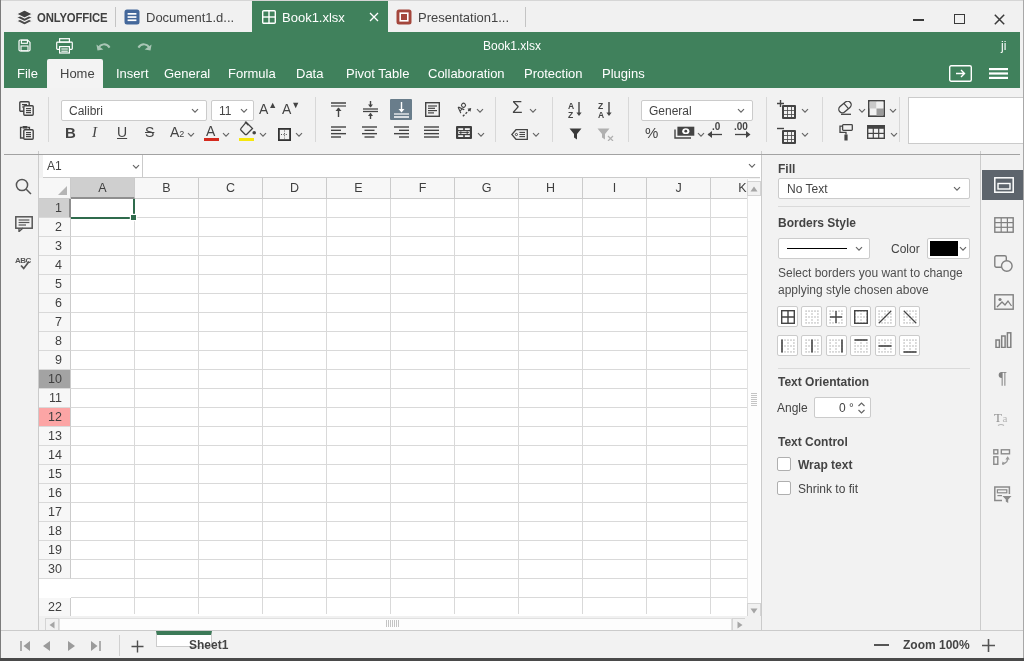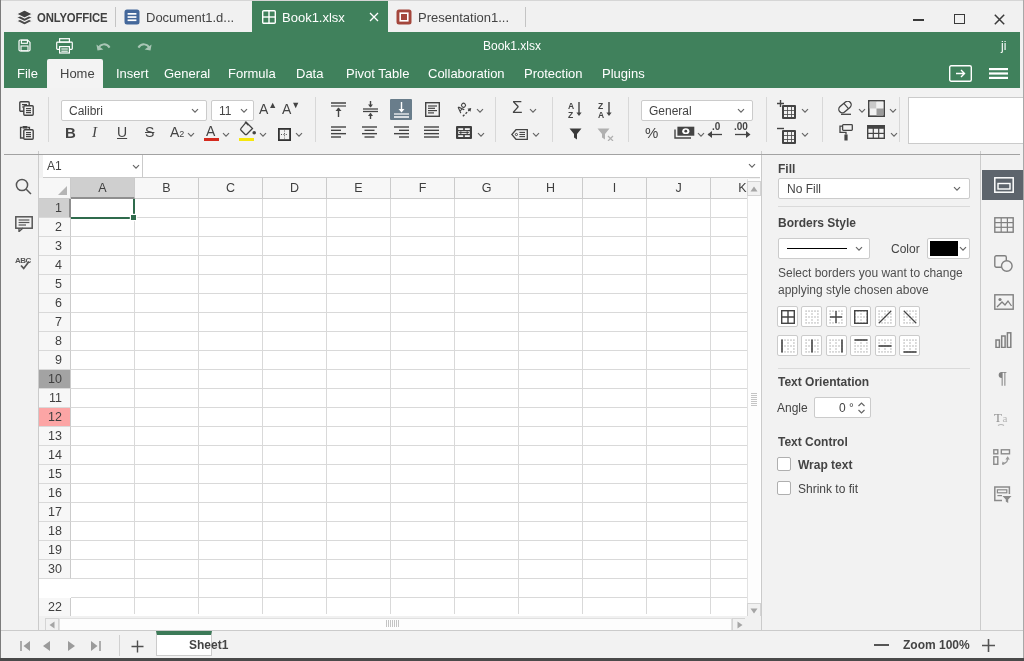--- a/index.html
+++ b/index.html
@@ -589,21 +589,21 @@
   </div>
   <div class="ab" style="left:347px;top:4px;width:14px;height:7px;
     background:repeating-linear-gradient(to right,#c4c4c4 0 1px,transparent 1px 2px);"></div>
 </div>
 
 <div class="ab" style="left:745px;top:616px;width:16px;height:14px;background:#f1f1f1;"></div>
 
 <div class="ab" id="rightpanel" style="left:761px;top:151px;width:219px;height:479px;background:var(--bg);border-left:1px solid #cbcbcb;box-sizing:content-box;color:#444;font-size:12px;">
   <div class="ab bold12" style="left:16px;top:11px;">Fill</div>
   <div class="ab combo" style="left:16px;top:27px;width:192px;height:21px;">
-    <span style="margin-left:8px;">No Fill</span>
+    <span style="margin-left:8px;">No Text</span>
     <svg class="chev" style="right:8px;">
         <use href="#chevd"></use>
       </svg>
   </div>
   <div class="ab" style="left:16px;top:55px;width:192px;height:1px;background:#dadada;"></div>
   <div class="ab bold12" style="left:16px;top:65px;">Borders Style</div>
   <div class="ab combo" style="left:16px;top:87px;width:92px;height:21px;">
     <div style="margin-left:8px;width:60px;height:1.5px;background:#000;"></div>
     <svg class="chev" style="right:6px;">
         <use href="#chevd"></use>
@@ -835,21 +835,21 @@
   </svg>
   <svg class="ab" style="left:90px;top:10px;" width="11" height="10" viewBox="0 0 11 10">
     <path d="M1 0 L1 10 L7.5 5 Z" fill="#9b9b9b"></path>
     <line x1="10" y1="0" x2="10" y2="10" stroke="#9b9b9b" stroke-width="1.6"></line>
   </svg>
   <div class="ab" style="left:119px;top:4px;width:1px;height:21px;background:#d0d0d0;"></div>
   <svg class="ab" style="left:131px;top:9px;" width="13" height="13" viewBox="0 0 13 13">
     <path d="M6.5 0.5 L6.5 12.5 M0.5 6.5 L12.5 6.5" stroke="#4f4f4f" stroke-width="1.4"></path>
   </svg>
 
-  <div class="ab" style="left:156px;top:0;width:56px;height:25px;background:#fff;border-top:4px solid #3c7a58;border-left:1px solid #cbcbcb;border-right:1px solid #cbcbcb;border-bottom:1px solid #cbcbcb;box-sizing:border-box;
+  <div class="ab" style="left:156px;top:0;width:56px;height:16px;background:#fff;border-top:4px solid #3c7a58;border-left:1px solid #cbcbcb;border-right:1px solid #cbcbcb;border-bottom:1px solid #cbcbcb;box-sizing:border-box;
     font-weight:bold;font-size:12px;color:#444;text-align:center;line-height:21px;padding-left:32px;">Sheet1</div>
 
   <div class="ab" style="left:874px;top:13px;width:15px;height:1.8px;background:#555;"></div>
   <div class="ab" style="left:903px;top:7px;font-weight:bold;font-size:12px;color:#444;text-align:center;">Zoom 100%</div>
   <svg class="ab" style="left:981px;top:7px;" width="15" height="15" viewBox="0 0 15 15">
     <path d="M7.5 1 L7.5 14 M1 7.5 L14 7.5" stroke="#555" stroke-width="1.6"></path>
   </svg>
 </div>
 
 <div class="ab" style="left:0;top:658px;width:1024px;height:3px;background:#4a4a4a;"></div>

